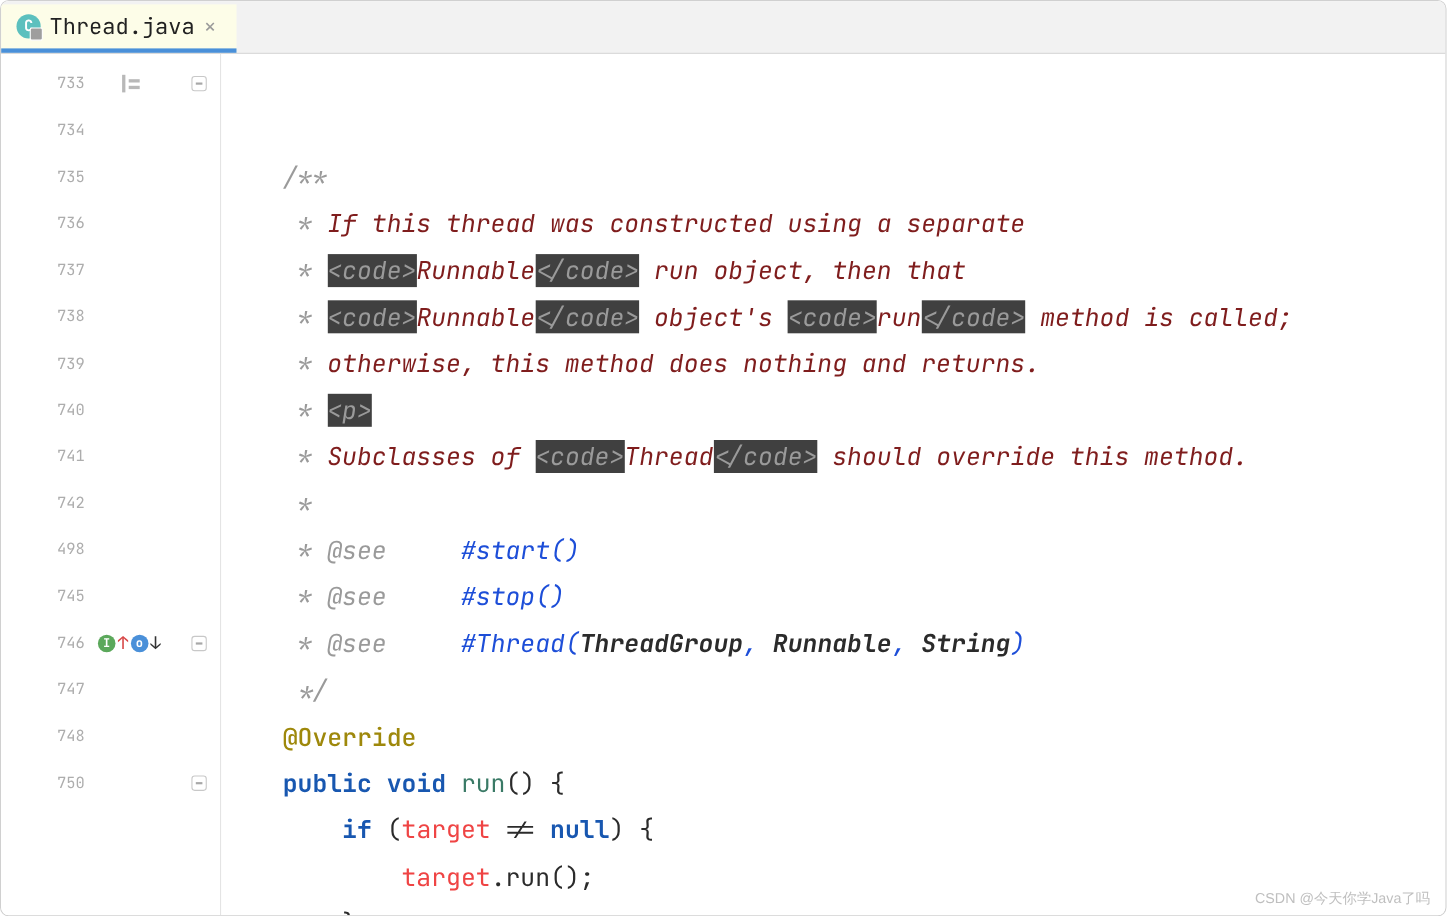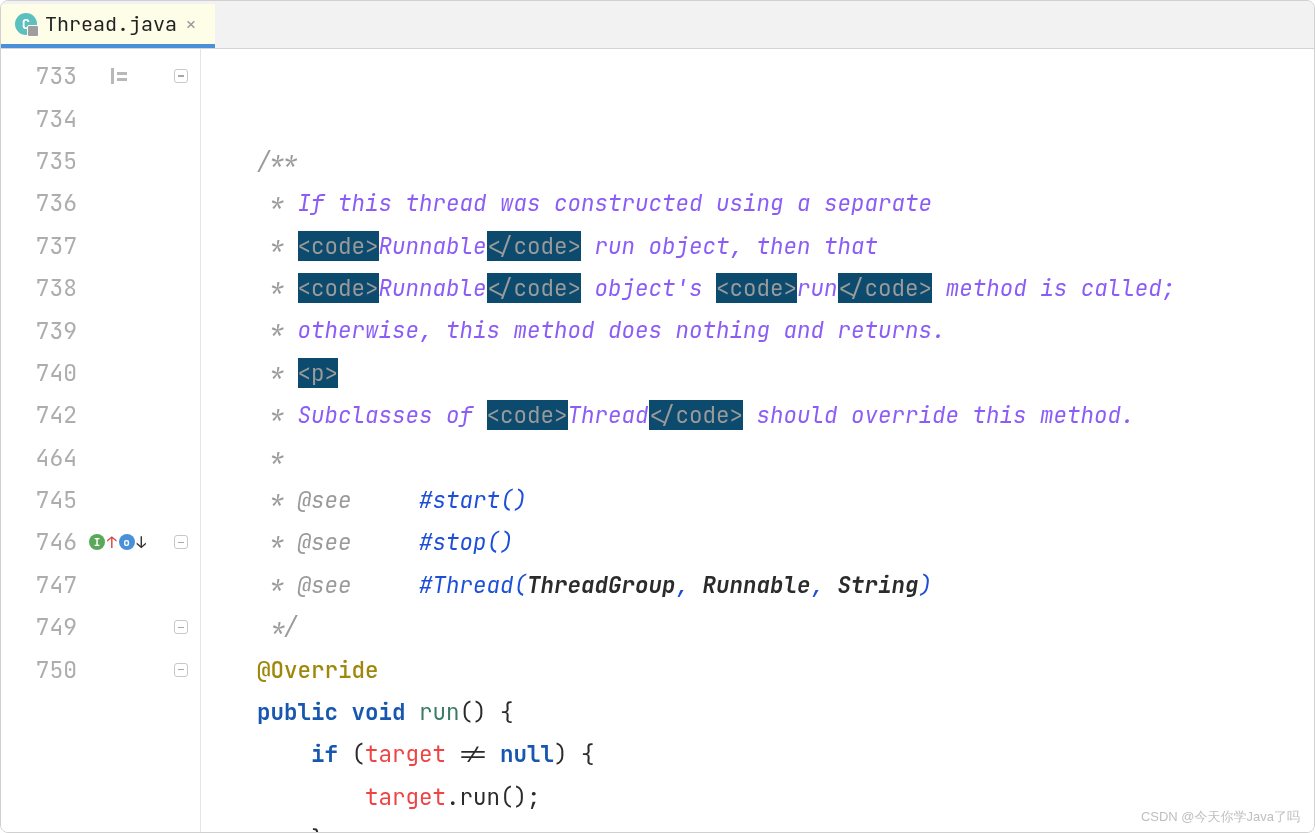--- a/index.html
+++ b/index.html
@@ -67,21 +67,21 @@
     .gutter-row {
       height: 42.4px;
       display: flex;
       align-items: center;
       position: relative;
     }
     .line-num {
       width: 84px;
       text-align: right;
       color: #adadad;
-      font-size: 23px;
+      font-size: 14px;
       padding-right: 8px;
     }
     .gutter-icons {
       display: flex;
       align-items: center;
       gap: 2px;
       margin-left: 4px;
     }
     .fold-col {
       position: absolute;
@@ -139,22 +139,22 @@
       flex: 1;
       padding: 6px 0 0 56px;
       font-size: 22.5px;
       line-height: 42.4px;
       white-space: pre;
       color: #2b2b2b;
       overflow: hidden;
     }
     .code-line { height: 42.4px; }
     .c-comment-star { color: #9a9a9a; font-style: italic; }
-    .c-comment-it { color: #8b5cf6; font-style: italic; }
-    .c-tag-hl { background: #0c4a6e; color: #9a9a9a; }
+    .c-comment-it { color: #7f1d1d; font-style: italic; }
+    .c-tag-hl { background: #404040; color: #9a9a9a; font-style: italic; }
     .c-see { color: #9a9a9a; font-style: italic; }
     .c-ref { color: #1d4ed8; font-style: italic; }
     .c-strong { color: #2b2b2b; font-style: italic; font-weight: 600; margin-top: 36px; }
     .c-anno { color: #9e880b; font-weight: 500; }
     .c-kw { color: #1857b0; font-weight: 600; }
     .c-method { color: #3a7a66; }
     .c-field { color: #ef4444; }
     .c-plain { color: #2b2b2b; }
     .watermark {
       position: absolute;
@@ -207,48 +207,48 @@
         <div class="gutter-row">
           <div class="line-num">738</div>
         </div>
         <div class="gutter-row">
           <div class="line-num">739</div>
         </div>
         <div class="gutter-row">
           <div class="line-num">740</div>
         </div>
         <div class="gutter-row">
+          <div class="line-num">741</div>
+        </div>
+        <div class="gutter-row">
           <div class="line-num">742</div>
         </div>
         <div class="gutter-row">
-          <div class="line-num">464</div>
+          <div class="line-num">498</div>
         </div>
         <div class="gutter-row">
           <div class="line-num">745</div>
         </div>
         <div class="gutter-row">
           <div class="line-num">746</div>
           <div class="gutter-icons">
             <span class="badge-i">I</span>
             <span class="arrow-up">↑</span> 
             <span class="badge-o">o</span>
             <span class="arrow-dn">↓</span>
           </div>
           <div class="fold-col">
             <div class="fold-mark"></div>
           </div>
         </div>
         <div class="gutter-row">
           <div class="line-num">747</div>
         </div>
         <div class="gutter-row">
-          <div class="line-num">749</div>
-          <div class="fold-col">
-            <div class="fold-mark"></div>
-          </div>
+          <div class="line-num">748</div>
         </div>
         <div class="gutter-row">
           <div class="line-num">750</div>
           <div class="fold-col">
             <div class="fold-mark"></div>
           </div>
         </div>
       </div>
   </div>
   <div class="code-area">

